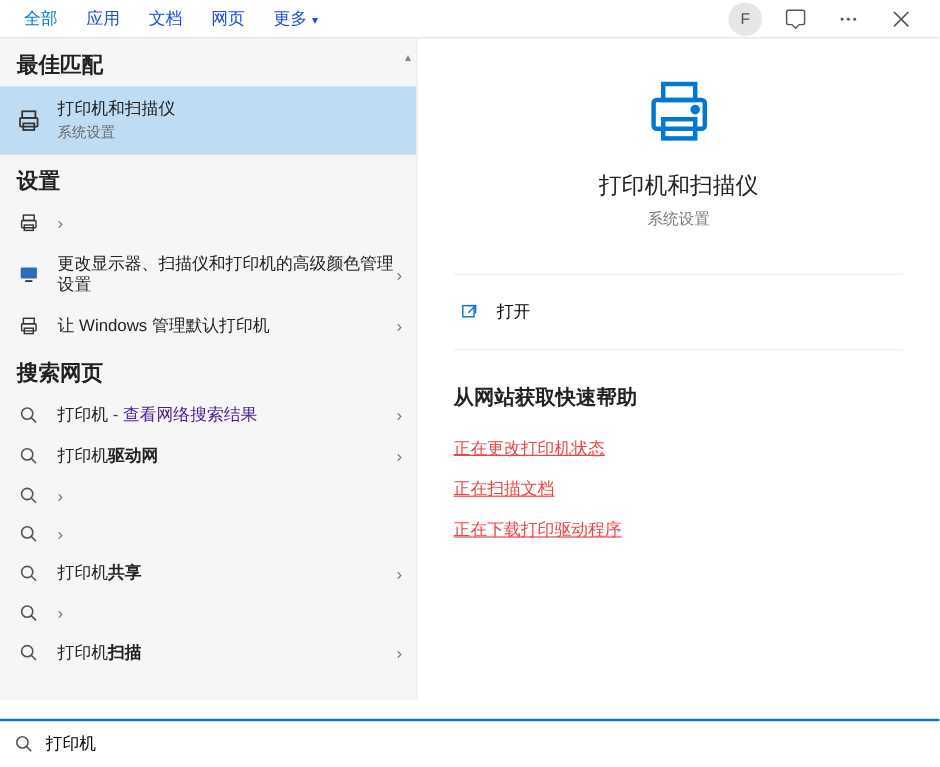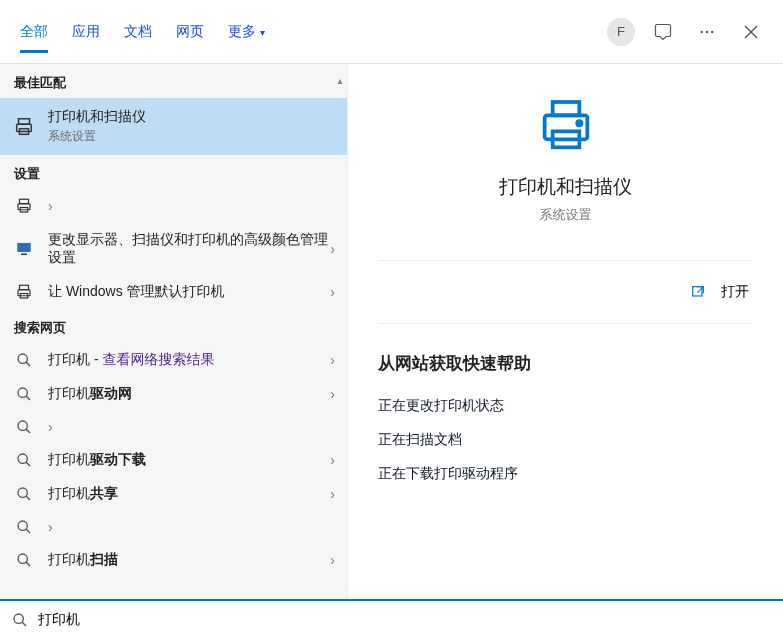--- a/index.html
+++ b/index.html
@@ -1,47 +1,47 @@
 <!DOCTYPE html>
 <html><head>
 <meta charset="utf-8">
 <style>
 * { box-sizing: border-box; margin: 0; padding: 0; }
 body { font-family: "Microsoft YaHei", "Segoe UI", sans-serif; font-size: 14px; background: #fff; width: 783px; height: 639px; overflow: hidden; position: relative; }
-.tabs { display: flex; align-items: center; height: 64px; border-bottom: 1px solid #e0e0e0; padding: 0 8px; }
+.tabs { display: flex; align-items: center; height: 32px; border-bottom: 1px solid #e0e0e0; padding: 0 8px; }
 .tab { padding: 12px 12px; color: #1d4ed8; cursor: pointer; position: relative; }
 .tab.active { color: #0078d4; }
 .tab.active::after { content: ""; position: absolute; bottom: 0; left: 12px; right: 12px; height: 3px; background: #0078d4; }
 .tab .chev { font-size: 10px; margin-left: 4px; }
 .tabs-right { margin-left: auto; display: flex; align-items: center; gap: 12px; padding-right: 8px; }
 .avatar { width: 28px; height: 28px; border-radius: 50%; background: #e6e6e6; display: flex; align-items: center; justify-content: center; color: #555; font-size: 13px; }
 .iconbtn { width: 32px; height: 32px; display: flex; align-items: center; justify-content: center; color: #555; cursor: pointer; }
 .main { display: flex; height: 551px; }
 .left { width: 348px; background: #f6f6f6; position: relative; overflow-y: auto; border-right: 1px solid #ececec;}
 .scrollbar-stub { position:absolute; right:0; top:5px; width:14px; height:22px; display:flex; align-items:center; justify-content:center; color:#888; font-size:10px;}
-.section-header { font-size: 13px; font-weight: 600; padding: 10px 14px 6px; color: #222; }
+.section-header { font-size: 18px; font-weight: 600; padding: 10px 14px 6px; color: #222; }
 .result { display: flex; align-items: center; padding: 8px 12px; cursor: pointer; position: relative; }
 .result.best { background: #bfdcf5; padding-top:10px; padding-bottom:10px;}
 .result .ricon { width: 24px; display: flex; align-items: center; justify-content: center; margin-right: 12px; flex-shrink: 0; }
 .result .rtext { flex: 1; }
 .result .rtitle { font-size: 14px; color: #222; }
 .result .rtitle .bold { font-weight: 700; }
 .result .rsub { font-size: 12px; color: #6a6a6a; margin-top: 2px; }
 .result .chevr { color: #777; font-size: 14px; }
 .right { flex: 1; overflow-y: auto; }
 .preview { padding: 30px 30px 0; }
 .preview-hero { display: flex; flex-direction: column; align-items: center; padding: 0 0 24px; }
 .hero-icon { color: #0078d4; }
 .hero-title { font-size: 19px; color: #222; margin-top: 16px; }
 .hero-sub { font-size: 13px; color: #777; margin-top: 6px; }
 .divider { height: 1px; background: #eee; margin: 12px 0; }
-.action { display: flex; align-items: center; padding: 10px 4px; cursor: pointer; justify-content: flex-end; }
+.action { display: flex; align-items: center; padding: 10px 4px; cursor: pointer; }
 .action .aicon { color: #0078d4; margin-right: 14px; width:18px; display:flex; justify-content:center;}
 .help-header { font-size: 17px; font-weight: 600; margin: 28px 0 14px; color: #222; }
-.help-link { display: block; padding: 8px 0; color: #0f172a; font-size: 14px; cursor: pointer; }
+.help-link { display: block; padding: 8px 0; color: #ef4444; font-size: 14px; cursor: pointer; text-decoration: underline; }
 .searchbar { position: absolute; bottom: 0; left: 0; right: 0; height: 40px; border-top: 2px solid #0078d4; display: flex; align-items: center; padding: 0 12px; background: #fff; }
 .searchbar .sicon { color: #555; margin-right: 10px; }
 .searchbar input { border: none; outline: none; font-size: 14px; flex: 1; background: transparent; font-family: inherit;}
 svg { display: block; }
 </style>
 </head>
 <body>
 
 <div class="tabs">
   <div class="tab active"><span>全部</span></div>
@@ -166,23 +166,20 @@
           </div>
           <div class="chevr">›</div>
         </div>
         <div class="result">
           <div class="ricon">
             <svg width="16" height="16" viewBox="0 0 24 24" fill="none" stroke="#555" stroke-width="2">
               <circle cx="10" cy="10" r="7"></circle>
               <line x1="15" y1="15" x2="21" y2="21"></line>
             </svg>
           </div>
-          <div class="rtext">
-            <div class="rtitle">打印机<span class="bold">驱动下载</span></div>
-          </div>
           <div class="chevr">›</div>
         </div>
         <div class="result">
           <div class="ricon">
             <svg width="16" height="16" viewBox="0 0 24 24" fill="none" stroke="#555" stroke-width="2">
               <circle cx="10" cy="10" r="7"></circle>
               <line x1="15" y1="15" x2="21" y2="21"></line>
             </svg>
           </div>
           <div class="rtext">

